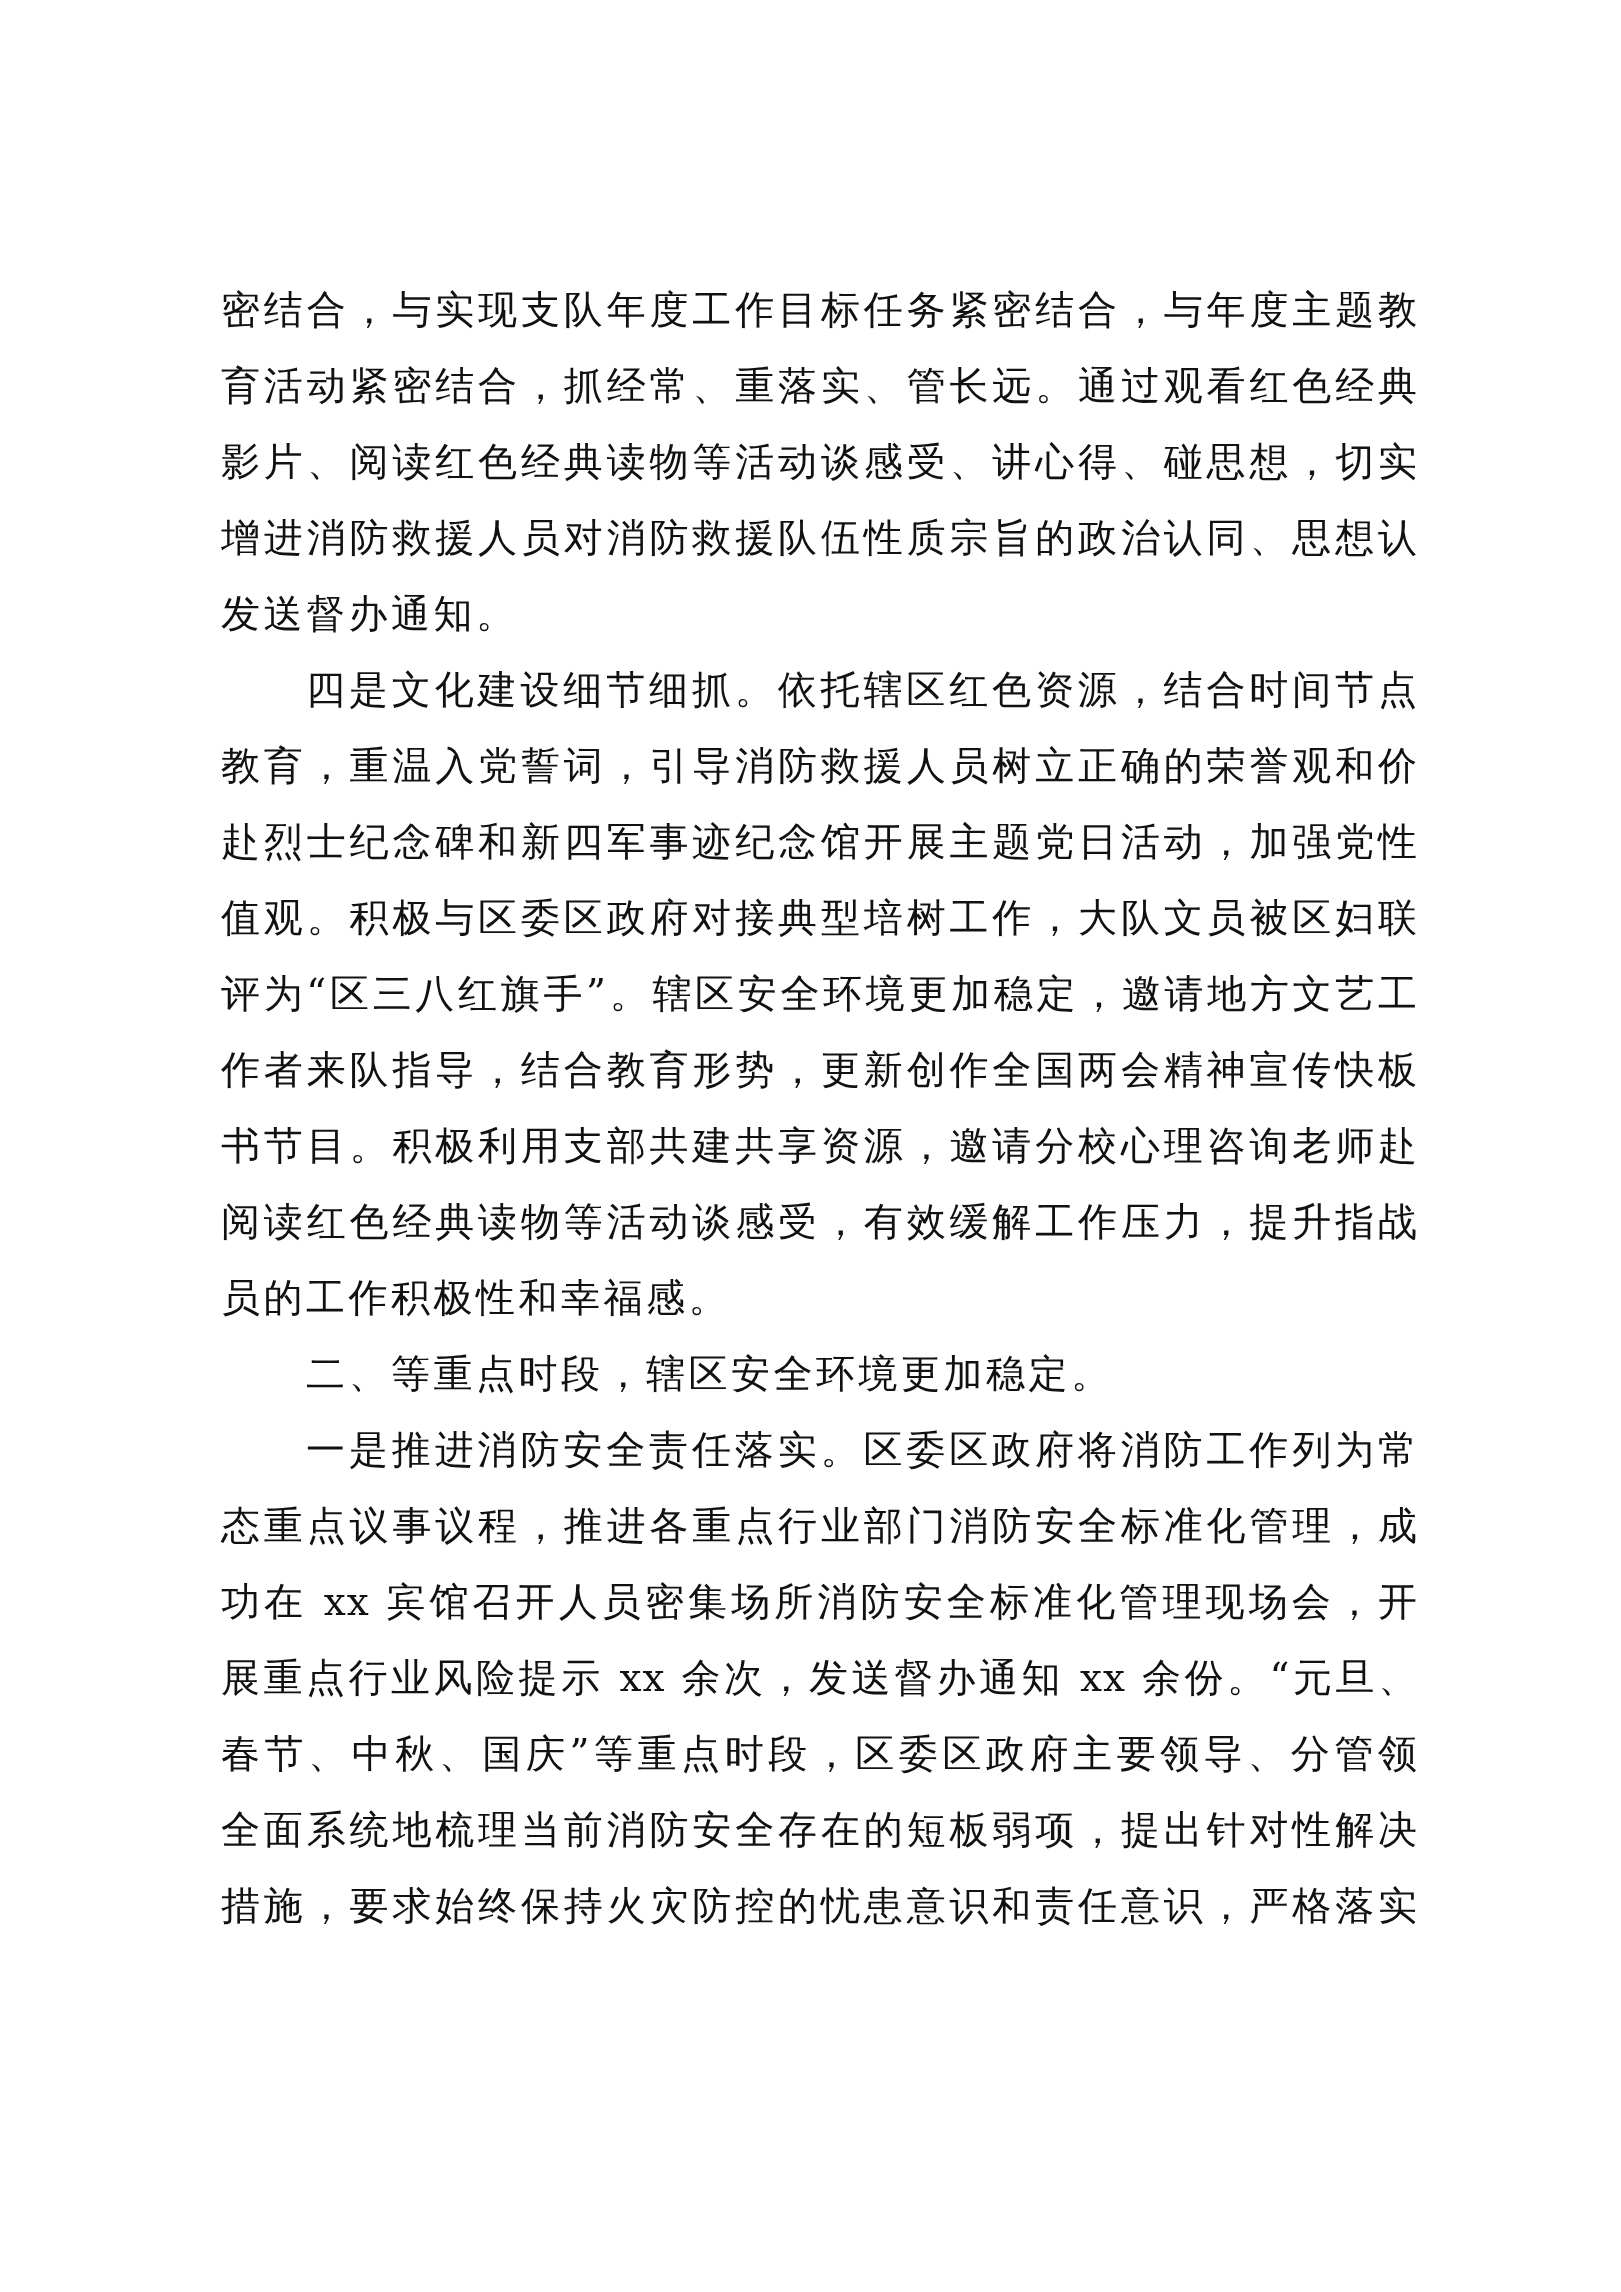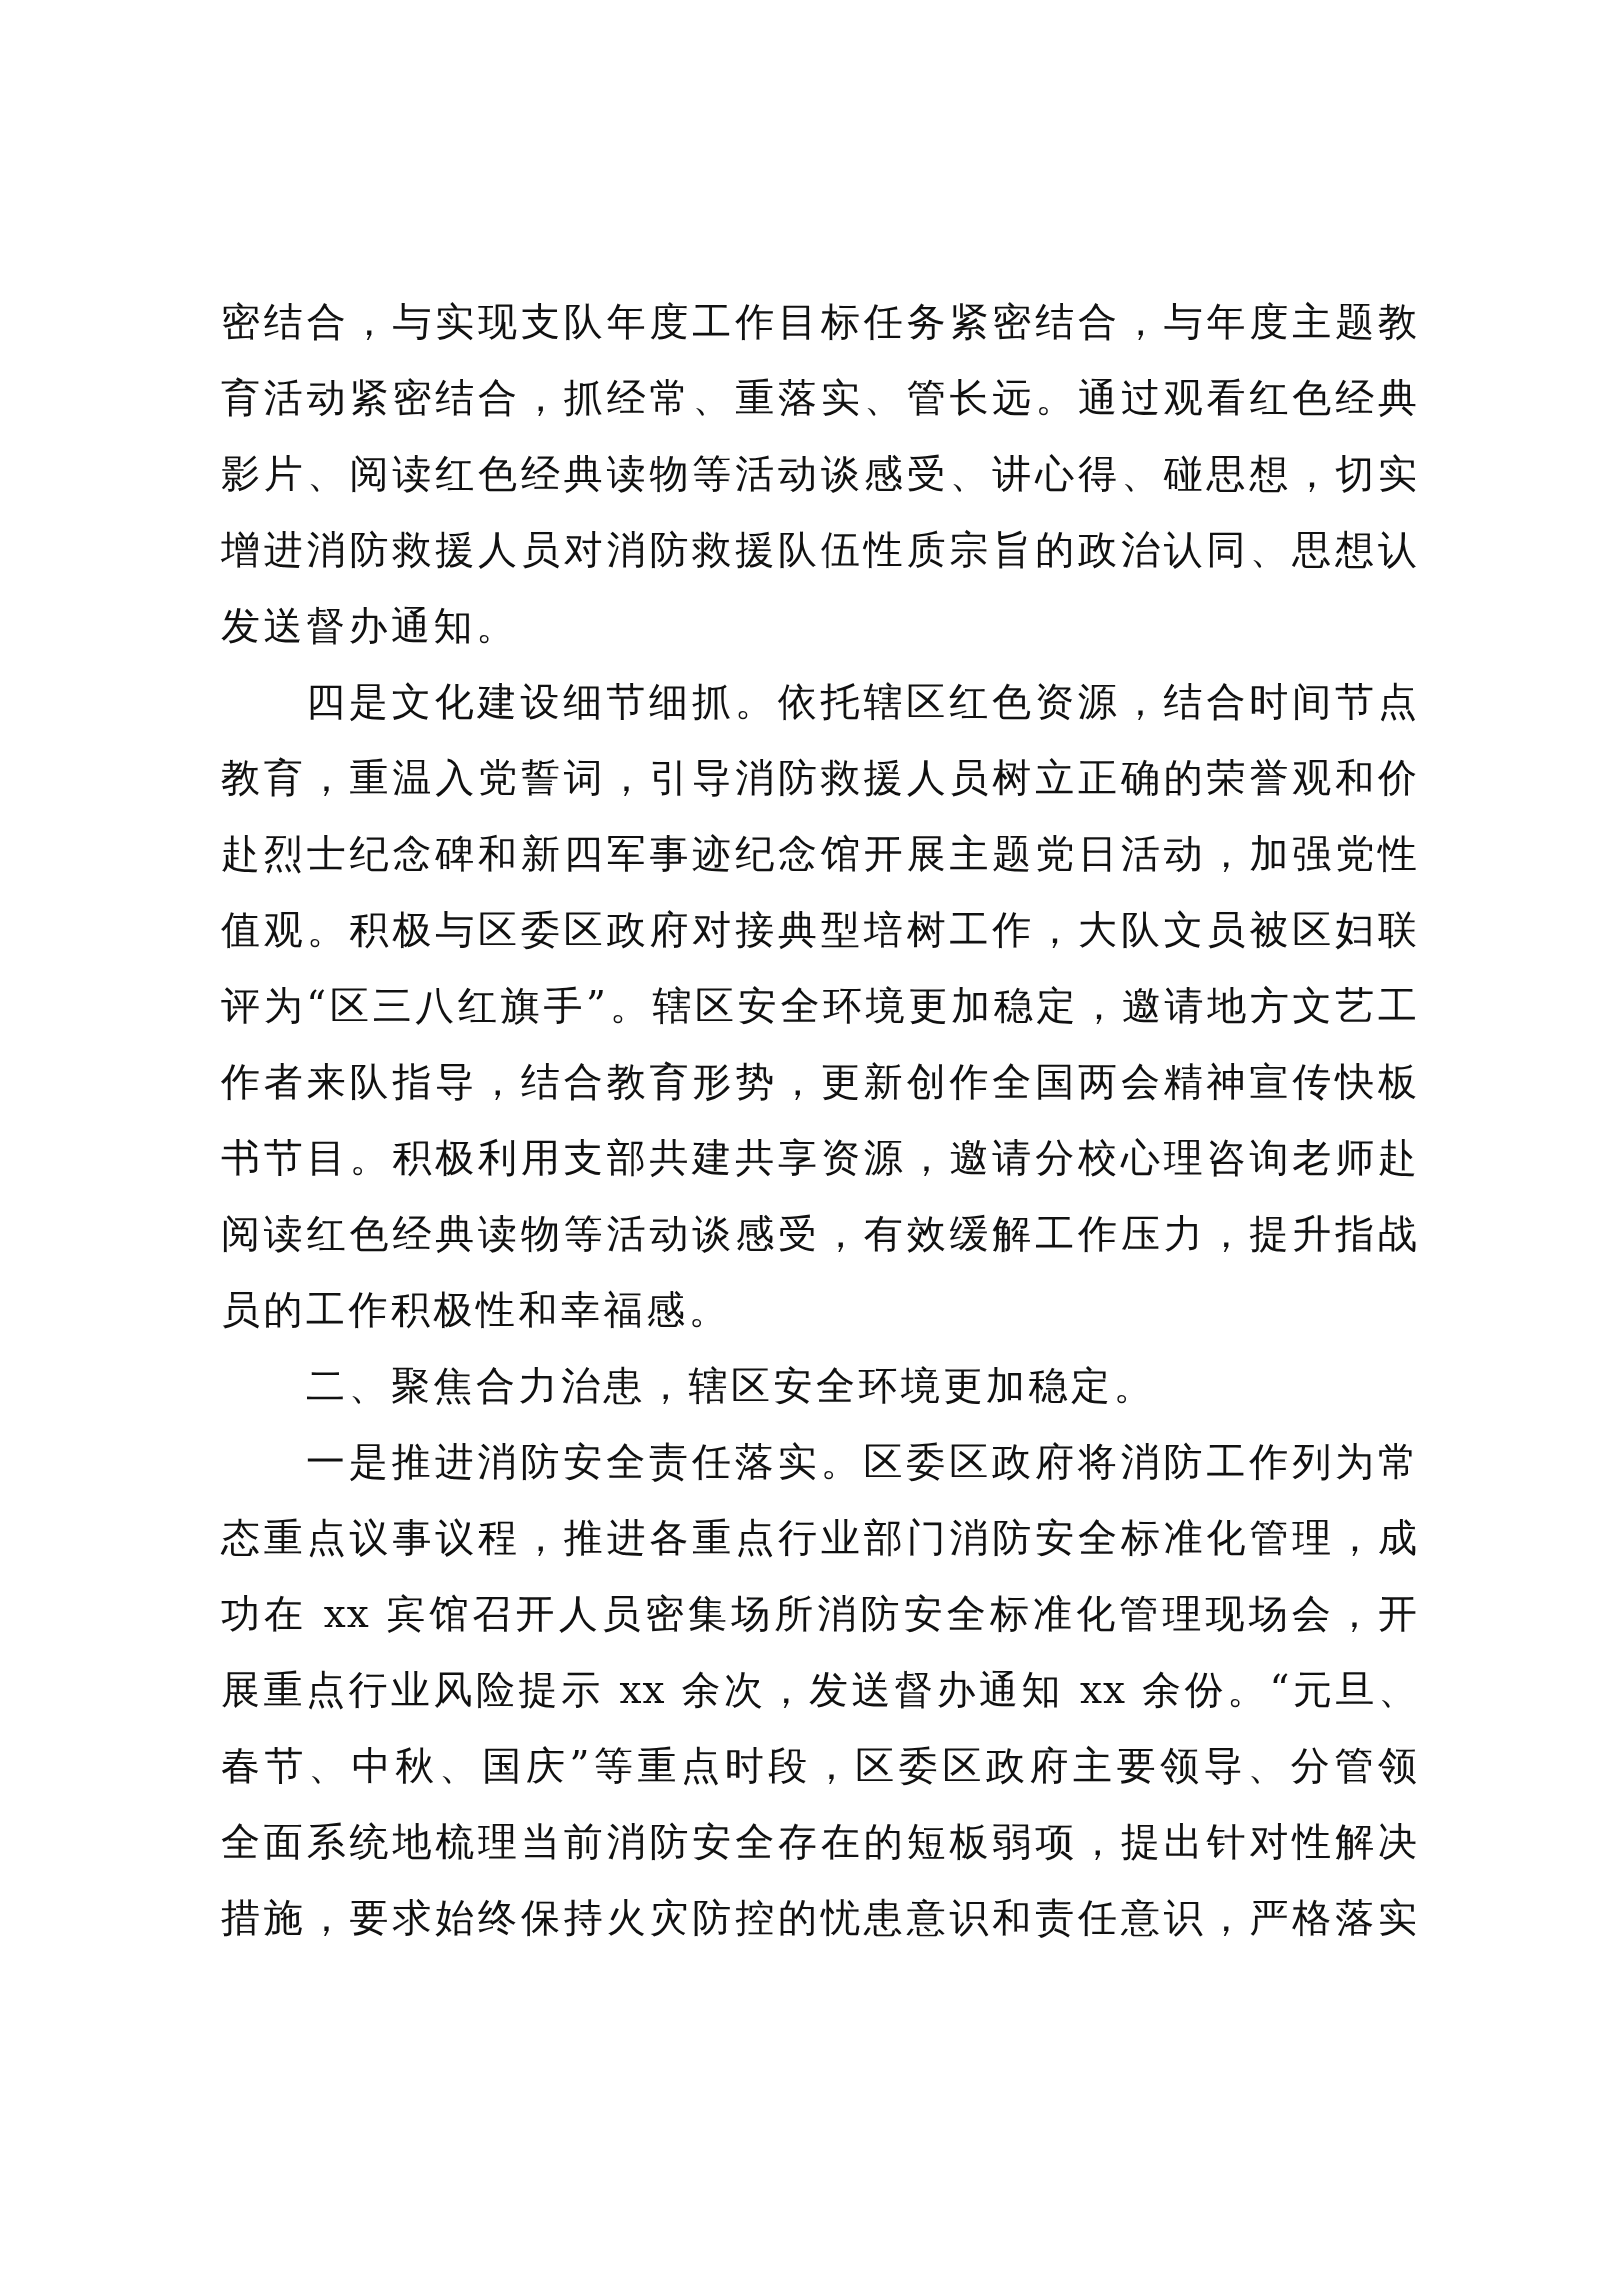--- a/index.html
+++ b/index.html
@@ -11,21 +11,21 @@
     width: 1621px;
     height: 2293px;
     position: relative;
     overflow: hidden;
     font-family: "DejaVu Serif", "Liberation Serif", serif;
     color: #111111;
   }
   .page {
     position: absolute;
     left: 221px;
-    top: 284px;
+    top: 272px;
     width: 1197px;
   }
   .line {
     height: 76px;
     line-height: 76px;
     font-size: 39px;
     white-space: nowrap;
     text-align: justify;
     text-align-last: justify;
     letter-spacing: 1px;
@@ -56,21 +56,21 @@
     <div class="line">赴烈士纪念碑和新四军事迹纪念馆开展主题党日活动，加强党性</div>
     <div class="line">值观。积极与区委区政府对接典型培树工作，大队文员被区妇联</div>
     <div class="line">评为“区三八红旗手”。辖区安全环境更加稳定，邀请地方文艺工</div>
     <div class="line">作者来队指导，结合教育形势，更新创作全国两会精神宣传快板</div>
     <div class="line">书节目。积极利用支部共建共享资源，邀请分校心理咨询老师赴</div>
     <div class="line">阅读红色经典读物等活动谈感受，有效缓解工作压力，提升指战</div>
     <div class="line last">员的工作积极性和幸福感。</div>
   </div>
 
   <div>
-    <div class="line indent last">二、聚焦合力治患，辖区安全环境更加稳定。</div>
+    <div class="line indent last">二、等重点时段，辖区安全环境更加稳定。</div>
   </div>
 
   <div>
     <div class="line indent">一是推进消防安全责任落实。区委区政府将消防工作列为常</div>
     <div class="line">态重点议事议程，推进各重点行业部门消防安全标准化管理，成</div>
     <div class="line">功在 xx 宾馆召开人员密集场所消防安全标准化管理现场会，开</div>
     <div class="line">展重点行业风险提示 xx 余次，发送督办通知 xx  余份。“元旦、</div>
     <div class="line">春节、中秋、国庆”等重点时段，区委区政府主要领导、分管领</div>
     <div class="line">全面系统地梳理当前消防安全存在的短板弱项，提出针对性解决</div>
     <div class="line">措施，要求始终保持火灾防控的忧患意识和责任意识，严格落实</div>

